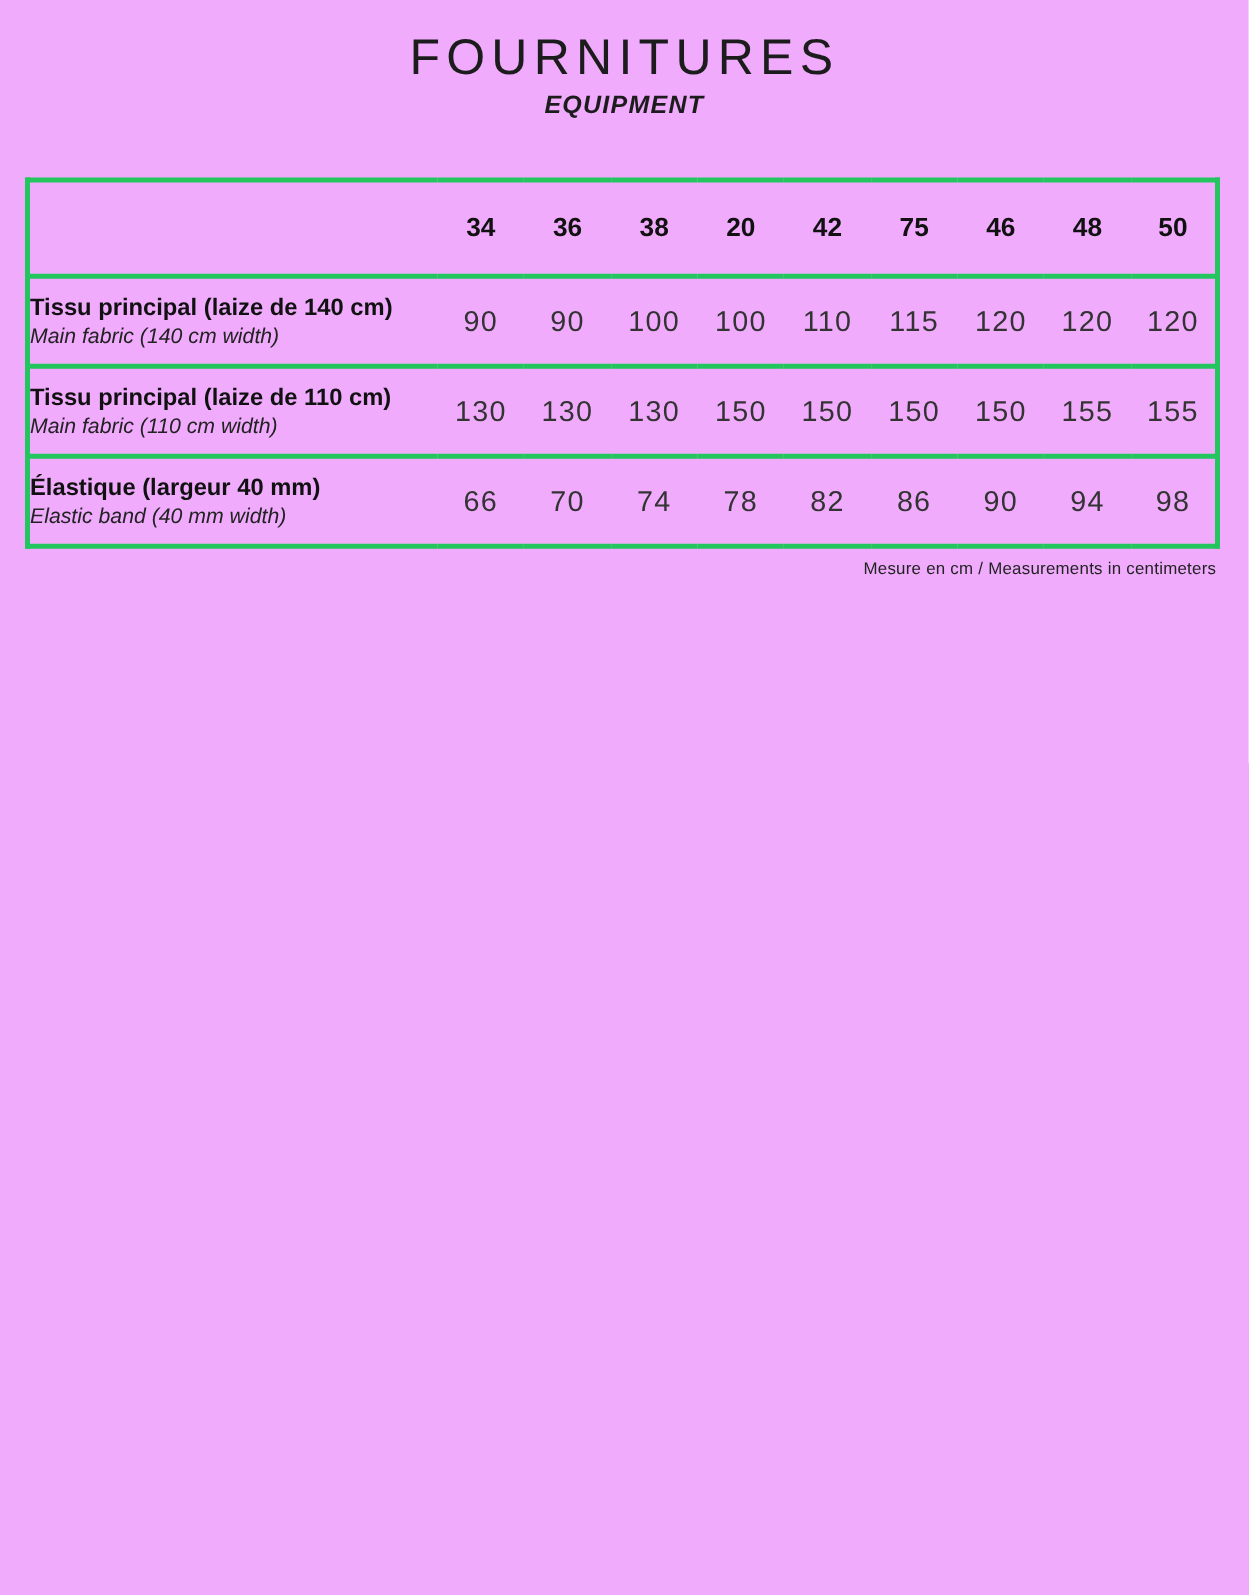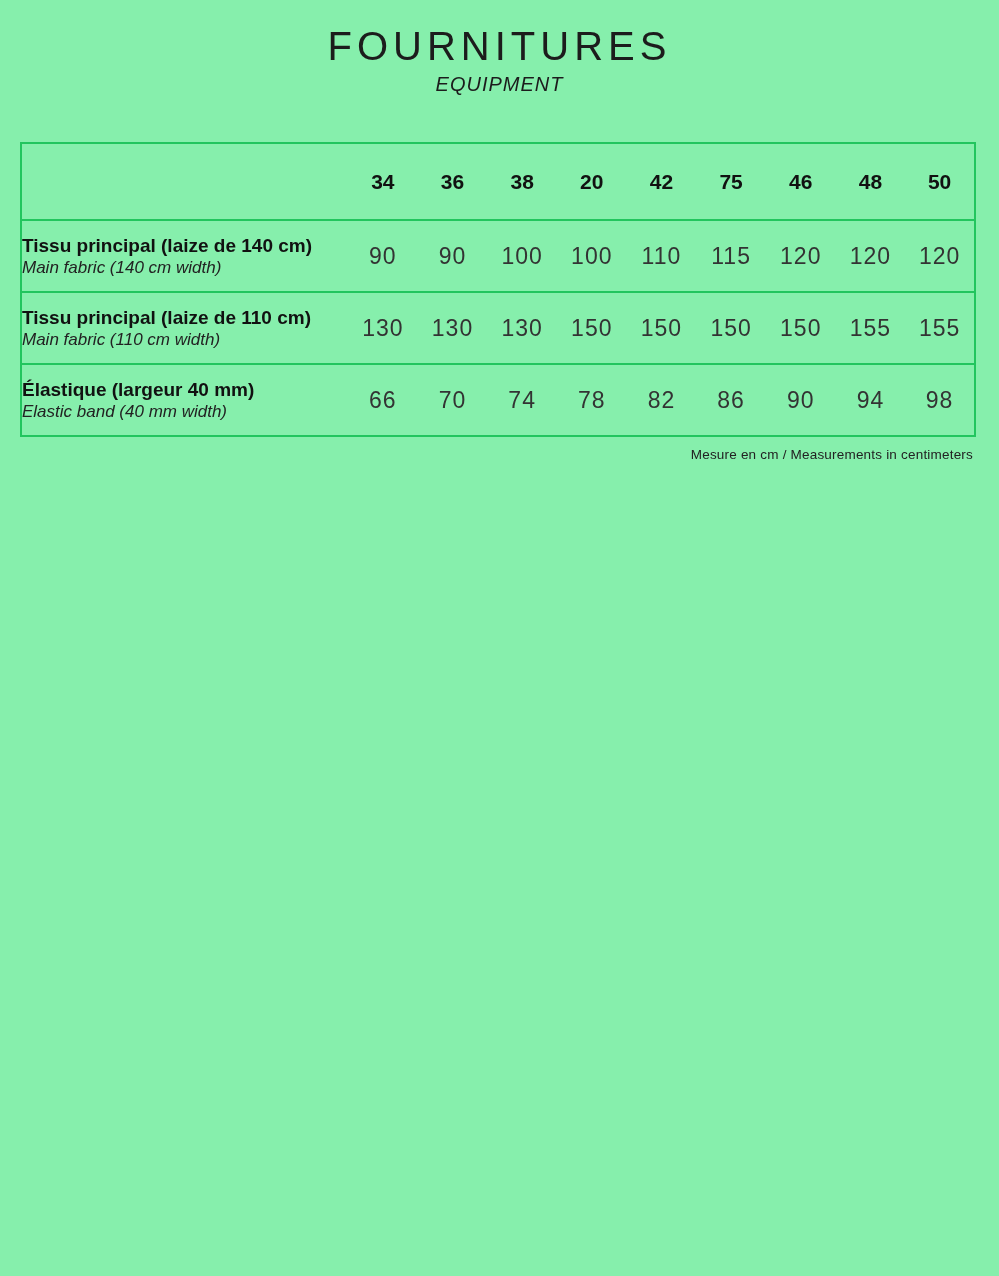--- a/index.html
+++ b/index.html
@@ -4,54 +4,54 @@
 <style>
   html, body {
     margin: 0;
     padding: 0;
     background: #ffffff;
   }
   .page {
     position: relative;
     width: 999px;
     height: 1276px;
-    background: #86efac;
+    background: #f0abfc;
     font-family: "Liberation Sans", sans-serif;
     color: #1a1a1a;
     overflow: hidden;
   }
   header.title-block {
     text-align: center;
     padding-top: 24px;
   }
   h1.doc-title {
     margin: 0;
     font-size: 40px;
     font-weight: 400;
     letter-spacing: 5px;
     color: #1c1c1c;
   }
   h2.doc-subtitle {
     margin: 4px 0 16px 0;
     font-size: 20px;
     font-style: italic;
-    font-weight: 400;
+    font-weight: 700;
     letter-spacing: 1px;
     color: #1c1c1c;
   }
   table.supplies {
     position: absolute;
     left: 20px;
     top: 142px;
     width: 956px;
     border-collapse: collapse;
     table-layout: fixed;
   }
   table.supplies, table.supplies tr {
-    border: 2px solid #22c55e;
+    border: 4px solid #22c55e;
   }
   table.supplies th, table.supplies td {
     border: none;
     padding: 0;
   }
   table.supplies thead tr { height: 77px; }
   table.supplies tbody tr { height: 72px; }
   th.label-col, td.label-col {
     width: 326px;
     text-align: left;

